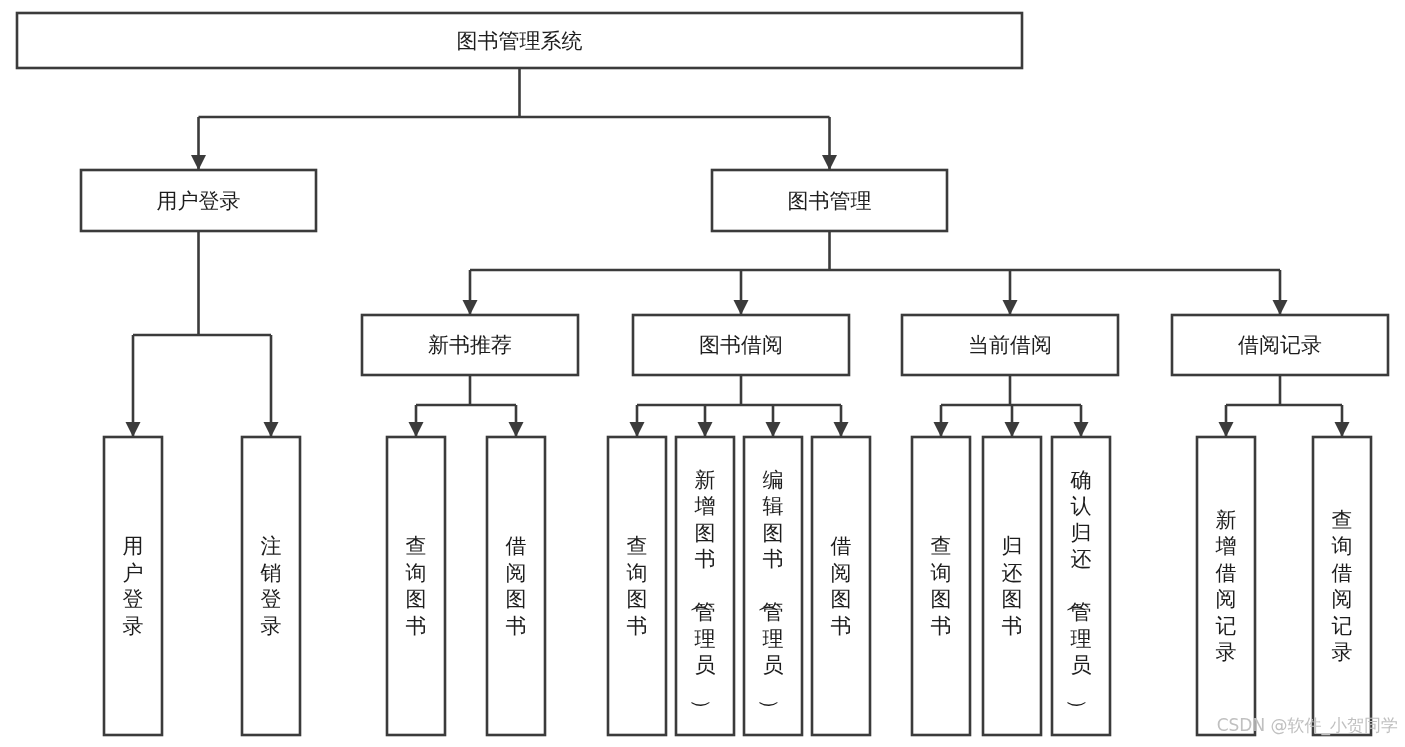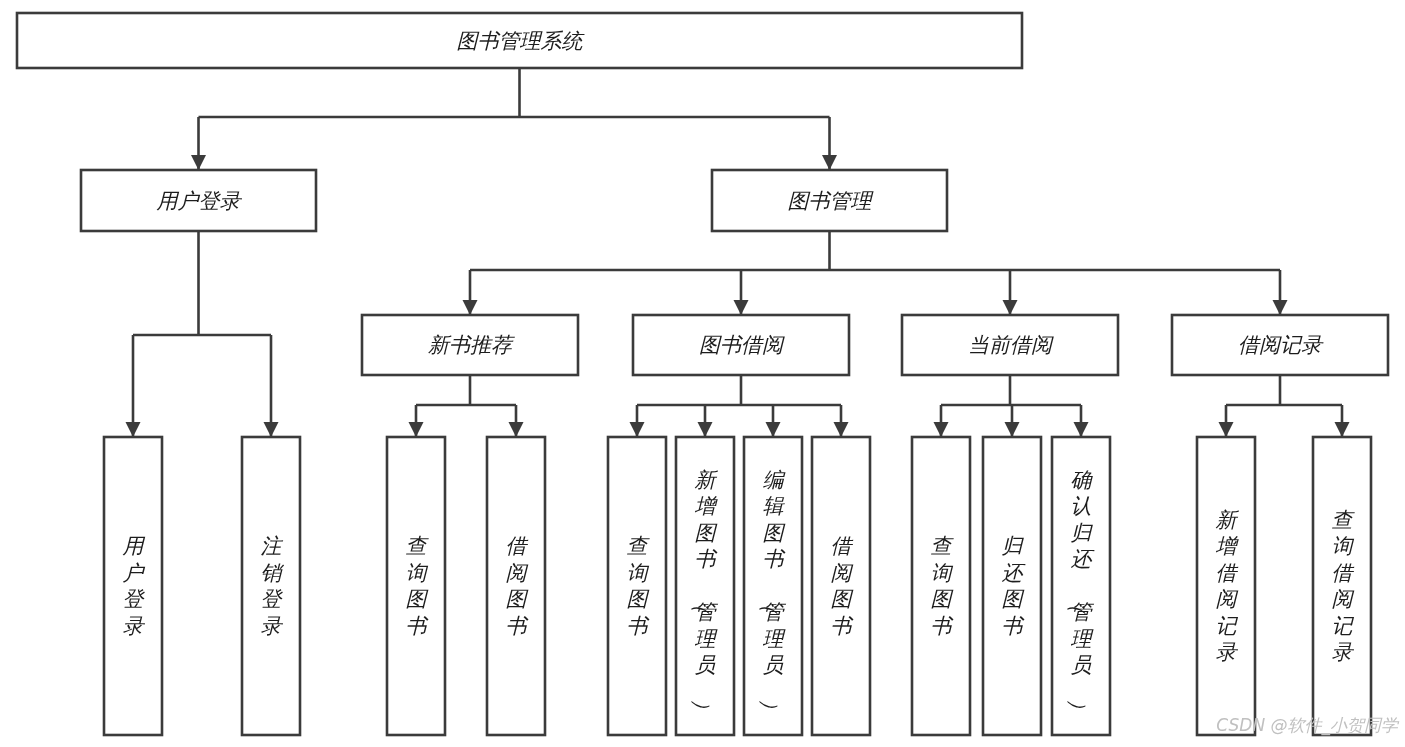--- a/index.html
+++ b/index.html
@@ -12,21 +12,20 @@
     width: 1405px;
     height: 747px;
     overflow: hidden;
     font-family: "DejaVu Sans", "Liberation Sans", sans-serif;
   }
   #diagram-root {
     position: relative;
     width: 1405px;
     height: 747px;
     background: #ffffff;
-    font-style: italic;
   }
   svg#diagram-canvas {
     position: absolute;
     left: 0;
     top: 0;
     width: 1405px;
     height: 747px;
     display: block;
   }
   .node-box {

